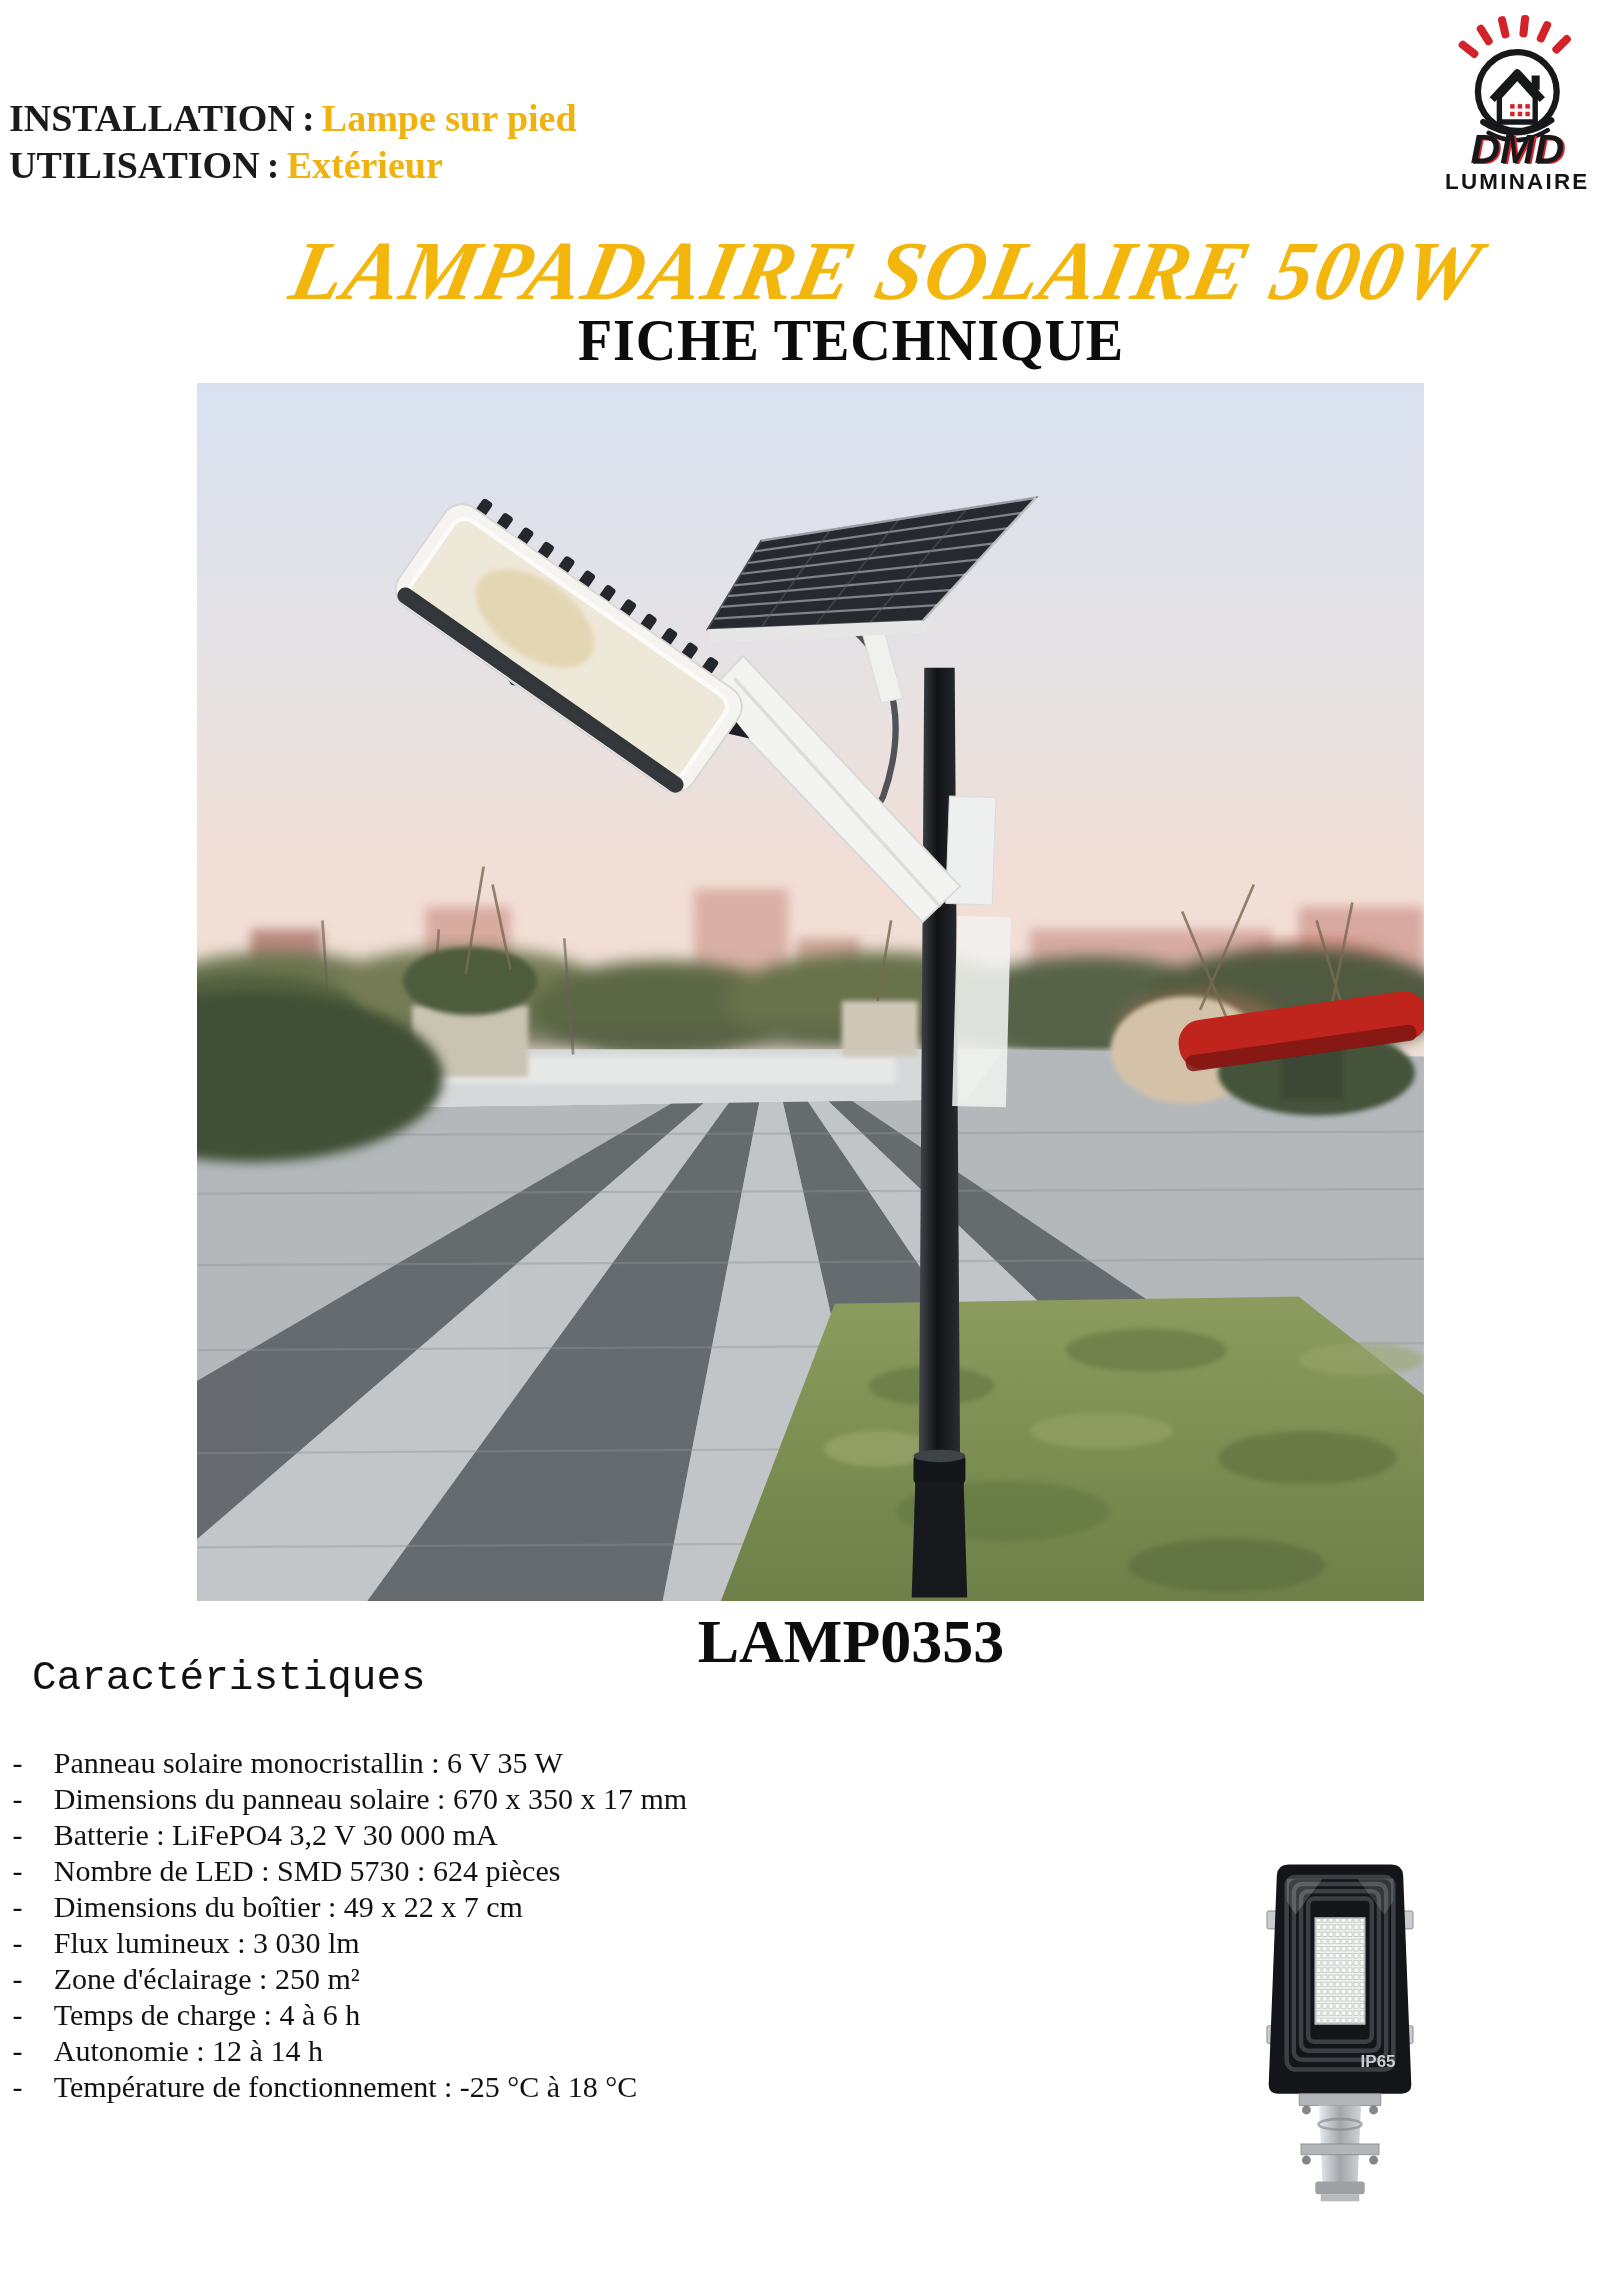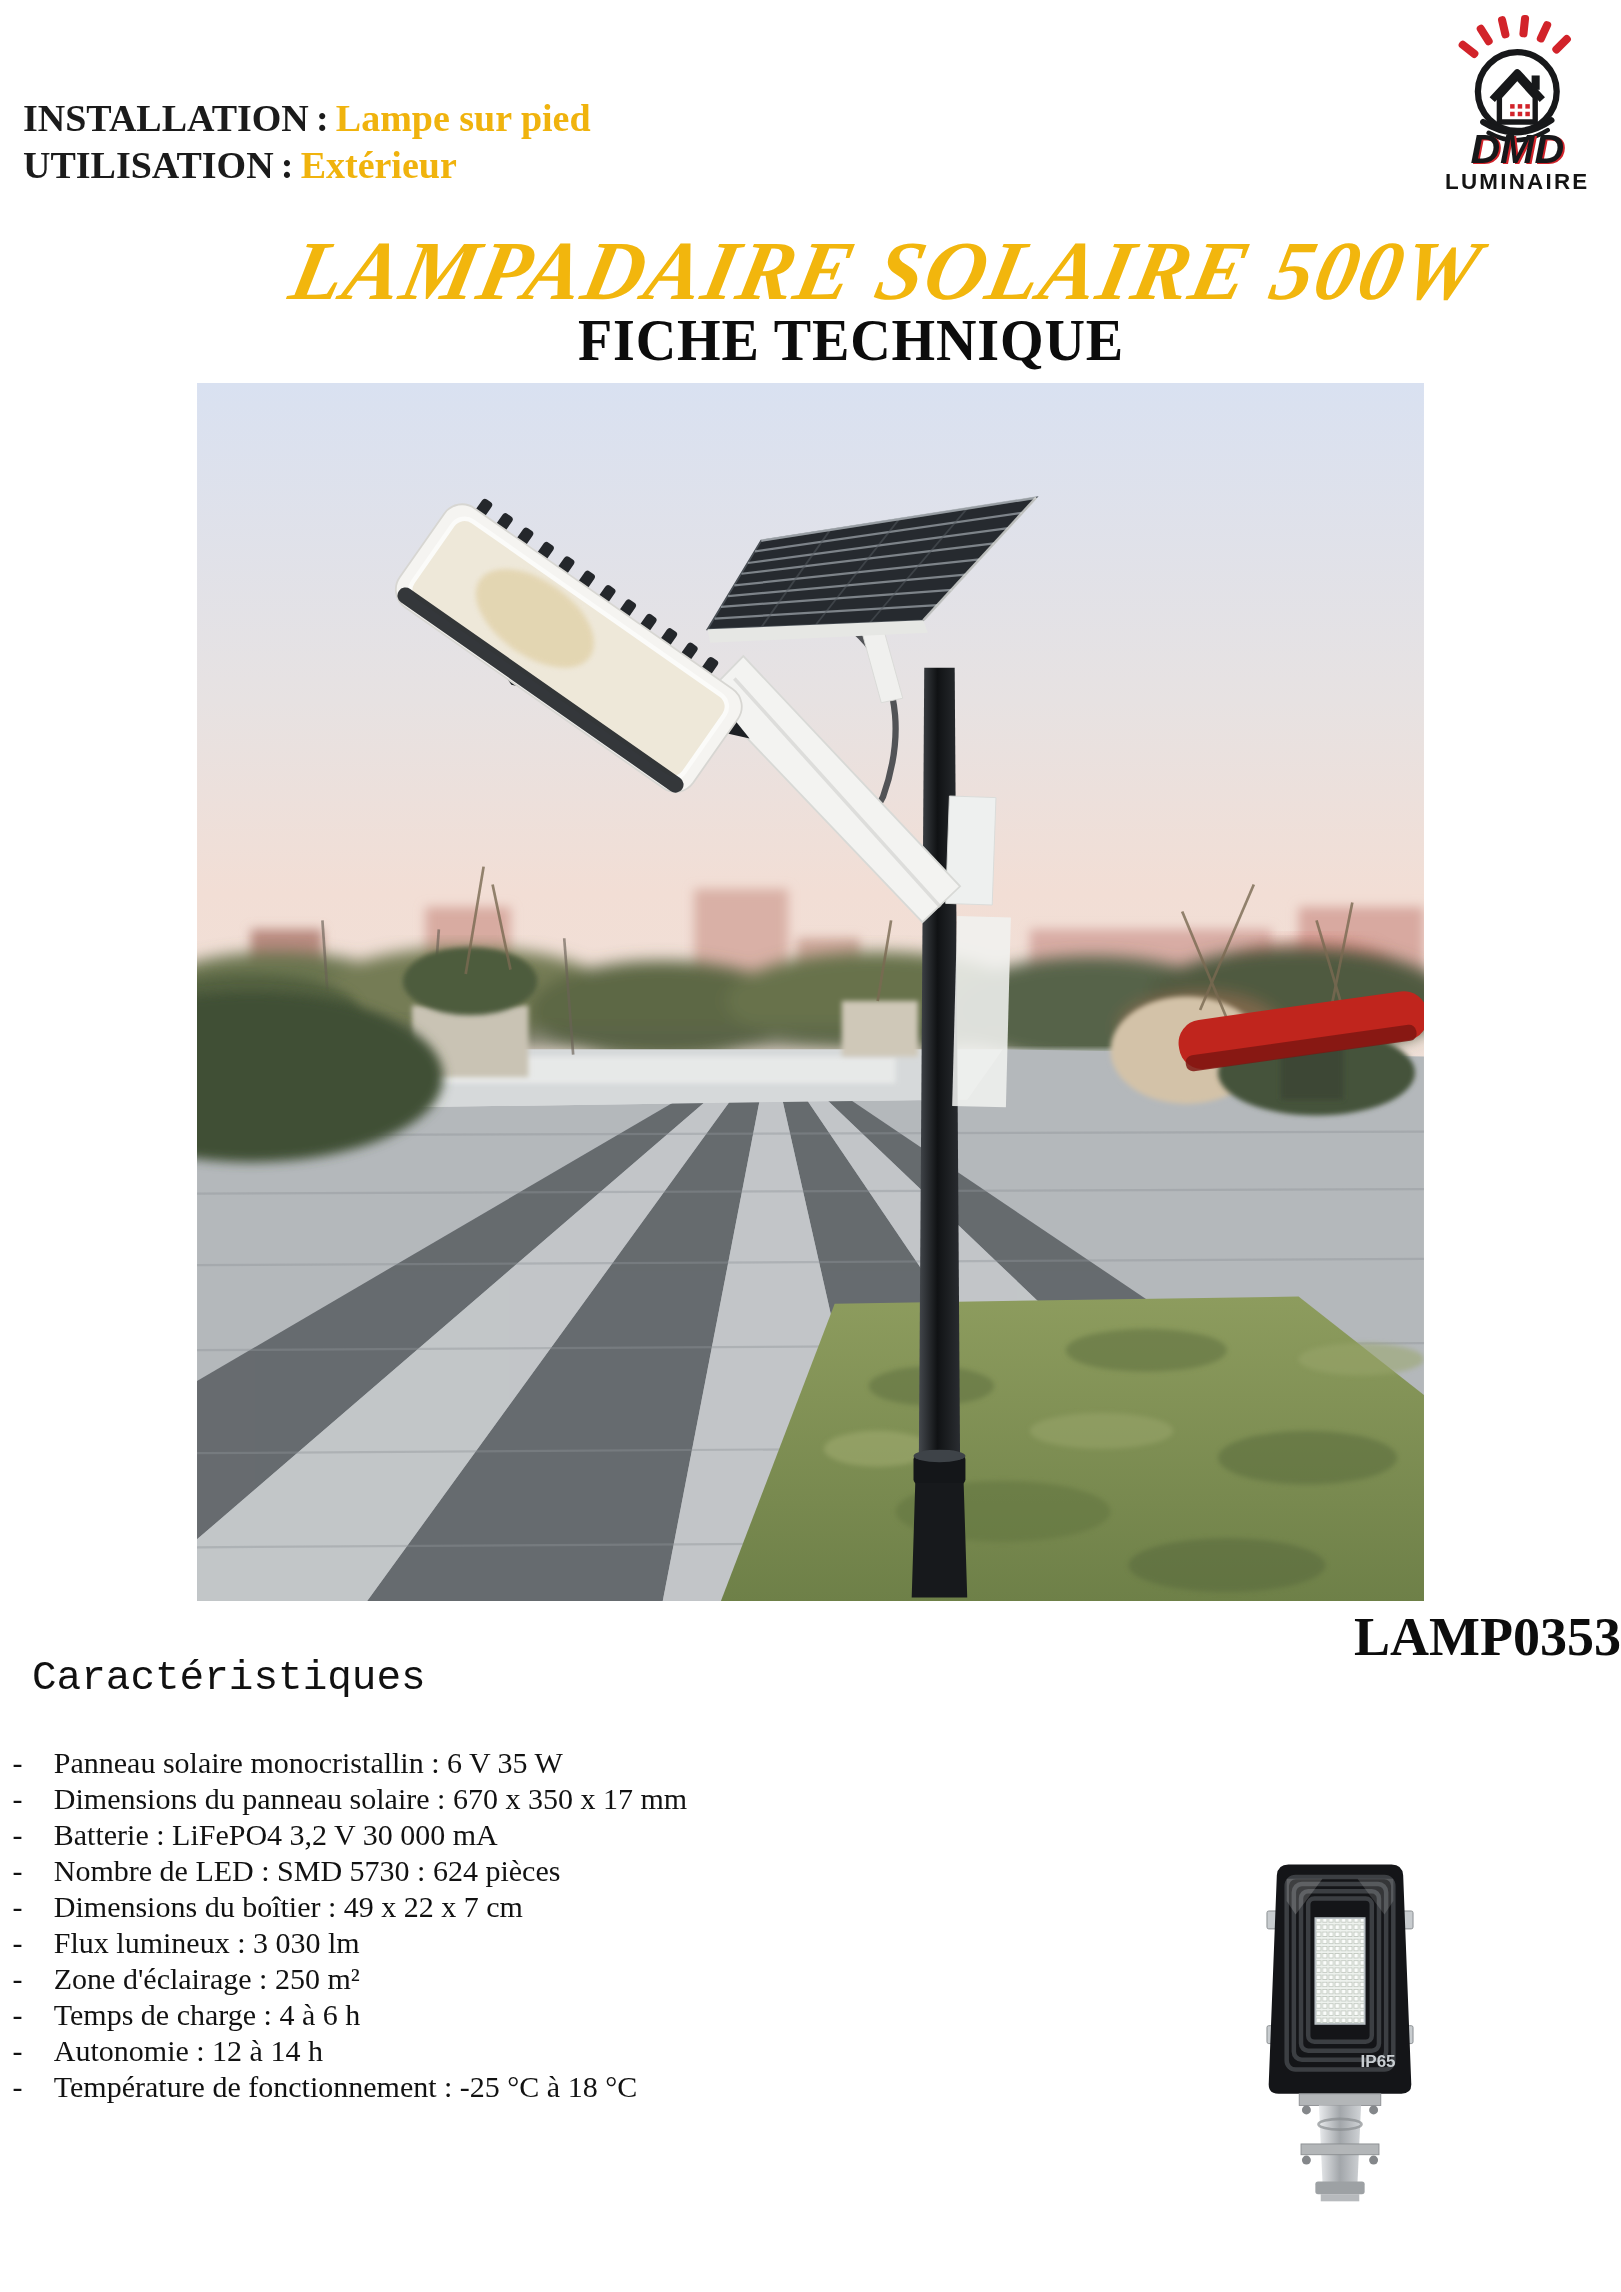--- a/index.html
+++ b/index.html
@@ -1,36 +1,36 @@
 <!DOCTYPE html>
 <html style="font-size:14.3px"><head>
 <meta charset="utf-8">
 <style>
   html,body{margin:0;padding:0;}
   body{width:1621px;height:2293px;background:#ffffff;position:relative;overflow:hidden;
        font-family:"Liberation Serif","DejaVu Serif",serif;color:#161616;}
   .abs{position:absolute;}
 
   
-  #header-left{left:9px;top:95px;font-weight:bold;font-size:38px;line-height:47px;color:#1b1b1b;margin-left:14px;}
+  #header-left{left:9px;top:95px;font-weight:bold;font-size:38px;line-height:47px;color:#1b1b1b;}
   .hsep{padding:0 7.2px;}
   .hval{color:#f0b30d;}
 
   
   #main-title{left:152px;top:222px;width:1469px;text-align:center;
     font-size:84px;font-weight:bold;font-style:italic;letter-spacing:1.8px;
     color:#f2b60d;transform:skewX(-12deg);white-space:nowrap;}
   #sub-title{left:81px;top:306px;width:1540px;text-align:center;
     font-size:59px;font-weight:bold;letter-spacing:0.9px;transform:scaleX(.95);color:#0c0c0c;}
 
   
   #photo{left:197px;top:383px;width:1227px;height:1218px;}
 
   
-  #product-code{left:81px;top:1606px;width:1540px;text-align:right;font-size:54px;font-weight:bold;color:#0d0d0d;}
+  #product-code{left:81px;top:1606px;width:1540px;text-align:center;font-size:62px;font-weight:bold;color:#0d0d0d;}
   #specs-heading{left:32px;top:1655px;font-size:41px;color:#111;font-family:Liberation Mono, monospace;}
   #spec-list{left:12.5px;top:1745px;list-style:none;margin:0;padding:0;font-size:30px;line-height:36px;color:#121212;}
   #spec-list li{white-space:nowrap;}
   .bullet{display:inline-block;width:27px;margin-right:14.3px;text-align:left;}
 
   
   #thumb{left:1265px;top:1859px;}
   #logo{left:1417px;top:9px;}
   svg{display:block;}
 </style>

